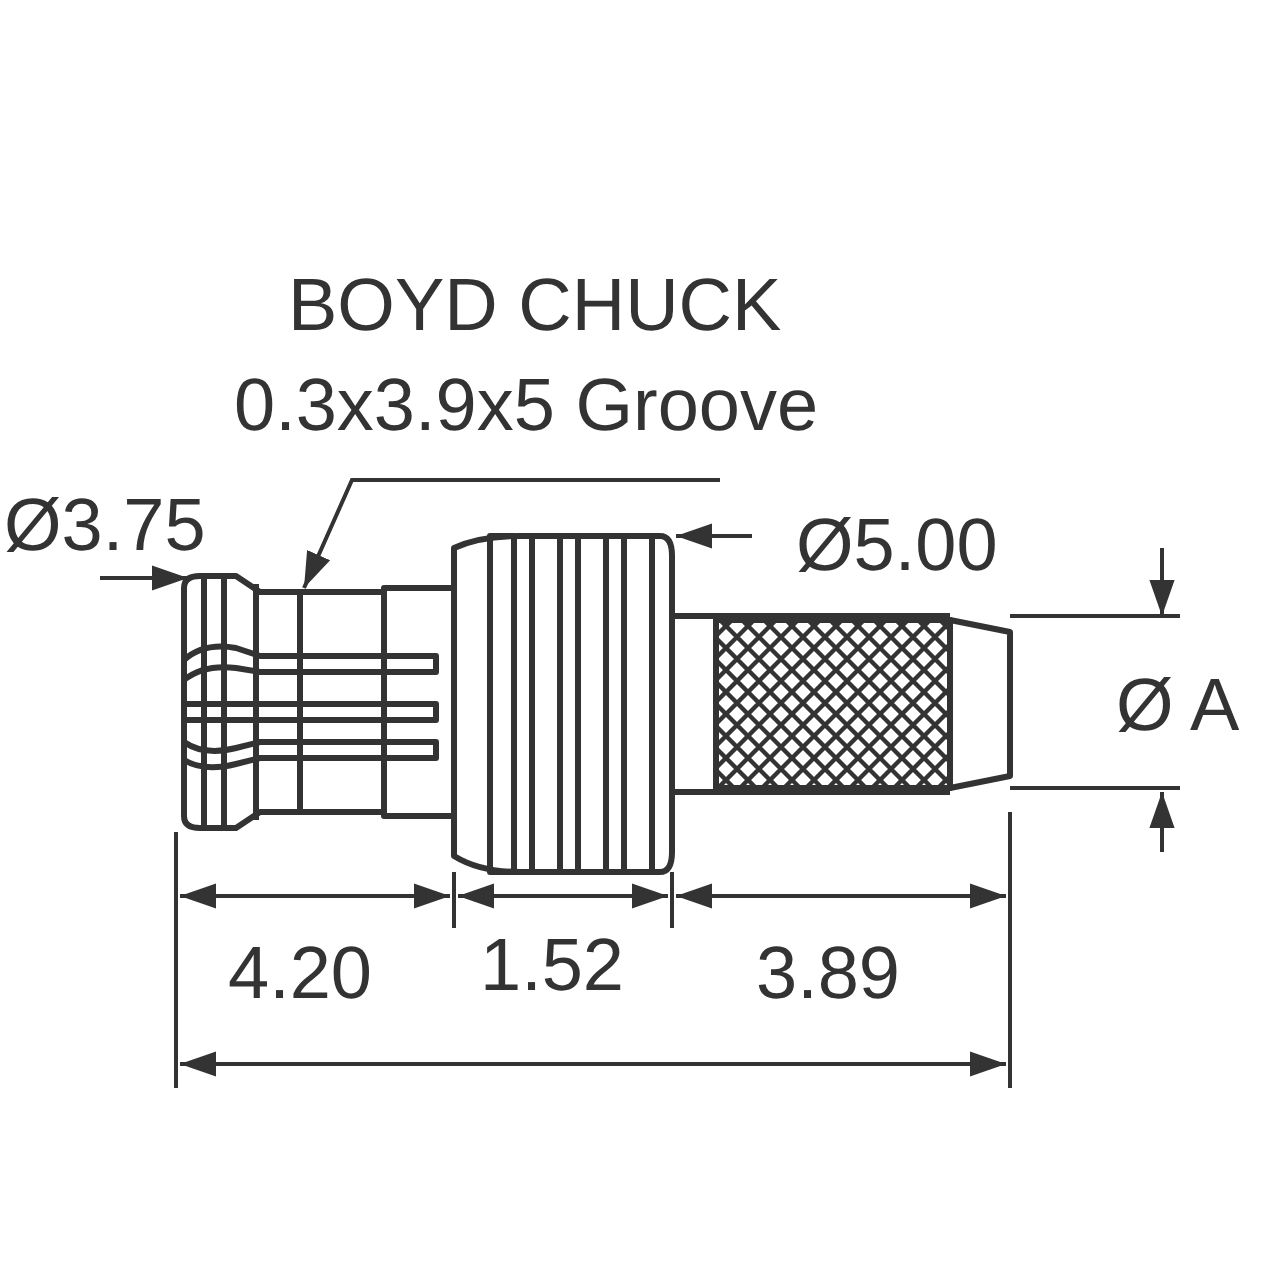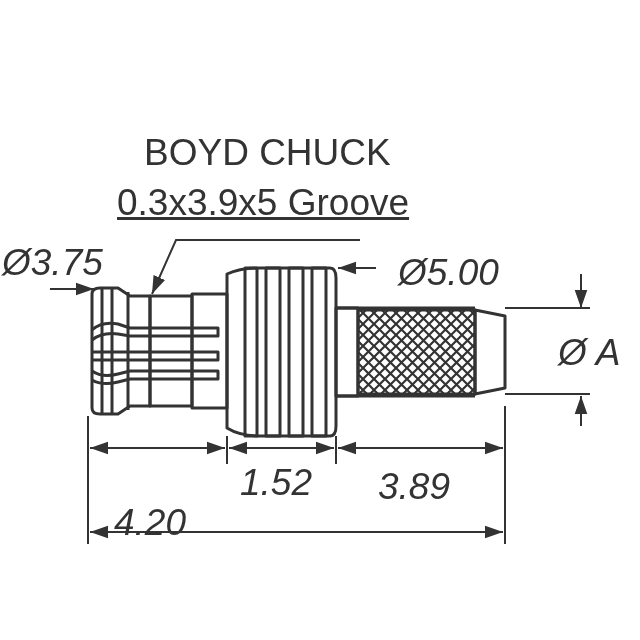--- a/index.html
+++ b/index.html
@@ -1,20 +1,20 @@
 <!DOCTYPE html>
 <html><head>
 <meta charset="utf-8">
 <style>
   html, body { margin: 0; padding: 0; background: #ffffff; }
   body { width: 640px; height: 640px; position: relative; overflow: hidden; }
   .canvas { position: absolute; left: 0; top: 16px; width: 640px; height: 640px; }
   .lbl { position: absolute; font-family: "Liberation Sans", sans-serif; color: #333333; white-space: nowrap; line-height: 1; }
   .title { font-size: 37px; }
-  .dim { font-size: 37px; font-style: italic; }
+  .dim { font-size: 37px; }
   svg { position: absolute; left: 0; top: 0; }
 </style>
 </head>
 <body>
 
 <div class="canvas">
 
   <svg width="640" height="640" viewBox="0 0 640 640">
     <defs>
       <pattern id="knurl" width="11" height="11" patternUnits="userSpaceOnUse">
@@ -77,23 +77,23 @@
       <line x1="336" y1="420" x2="336" y2="448"></line>
       <line x1="505" y1="390" x2="505" y2="528"></line>
       <line x1="90" y1="432" x2="225" y2="432" marker-start="url(#arr)" marker-end="url(#arr)"></line>
       <line x1="229" y1="432" x2="334" y2="432" marker-start="url(#arr)" marker-end="url(#arr)"></line>
       <line x1="338" y1="432" x2="503" y2="432" marker-start="url(#arr)" marker-end="url(#arr)"></line>
       <line x1="90" y1="516" x2="503" y2="516" marker-start="url(#arr)" marker-end="url(#arr)"></line>
     </g>
   </svg>
 
   <div class="lbl title" style="left:144px; top:118px;">BOYD CHUCK</div>
-  <div class="lbl title" style="left:117px; top:168px;text-decoration:underline;">0.3x3.9x5 Groove</div>
+  <div class="lbl title" style="left:117px; top:168px;">0.3x3.9x5 Groove</div>
 
   <div class="lbl dim" style="left:2px; top:228px;">Ø3.75</div>
   <div class="lbl dim" style="left:398px; top:238px;">Ø5.00</div>
   <div class="lbl dim" style="left:558px; top:318px;">Ø A</div>
 
-  <div class="lbl dim" style="left:114px; top:452px;margin-top:36px;">4.20</div>
+  <div class="lbl dim" style="left:114px; top:452px;">4.20</div>
   <div class="lbl dim" style="left:240px; top:448px;">1.52</div>
   <div class="lbl dim" style="left:378px; top:452px;">3.89</div>
 
 </div>
 
 </body></html>

